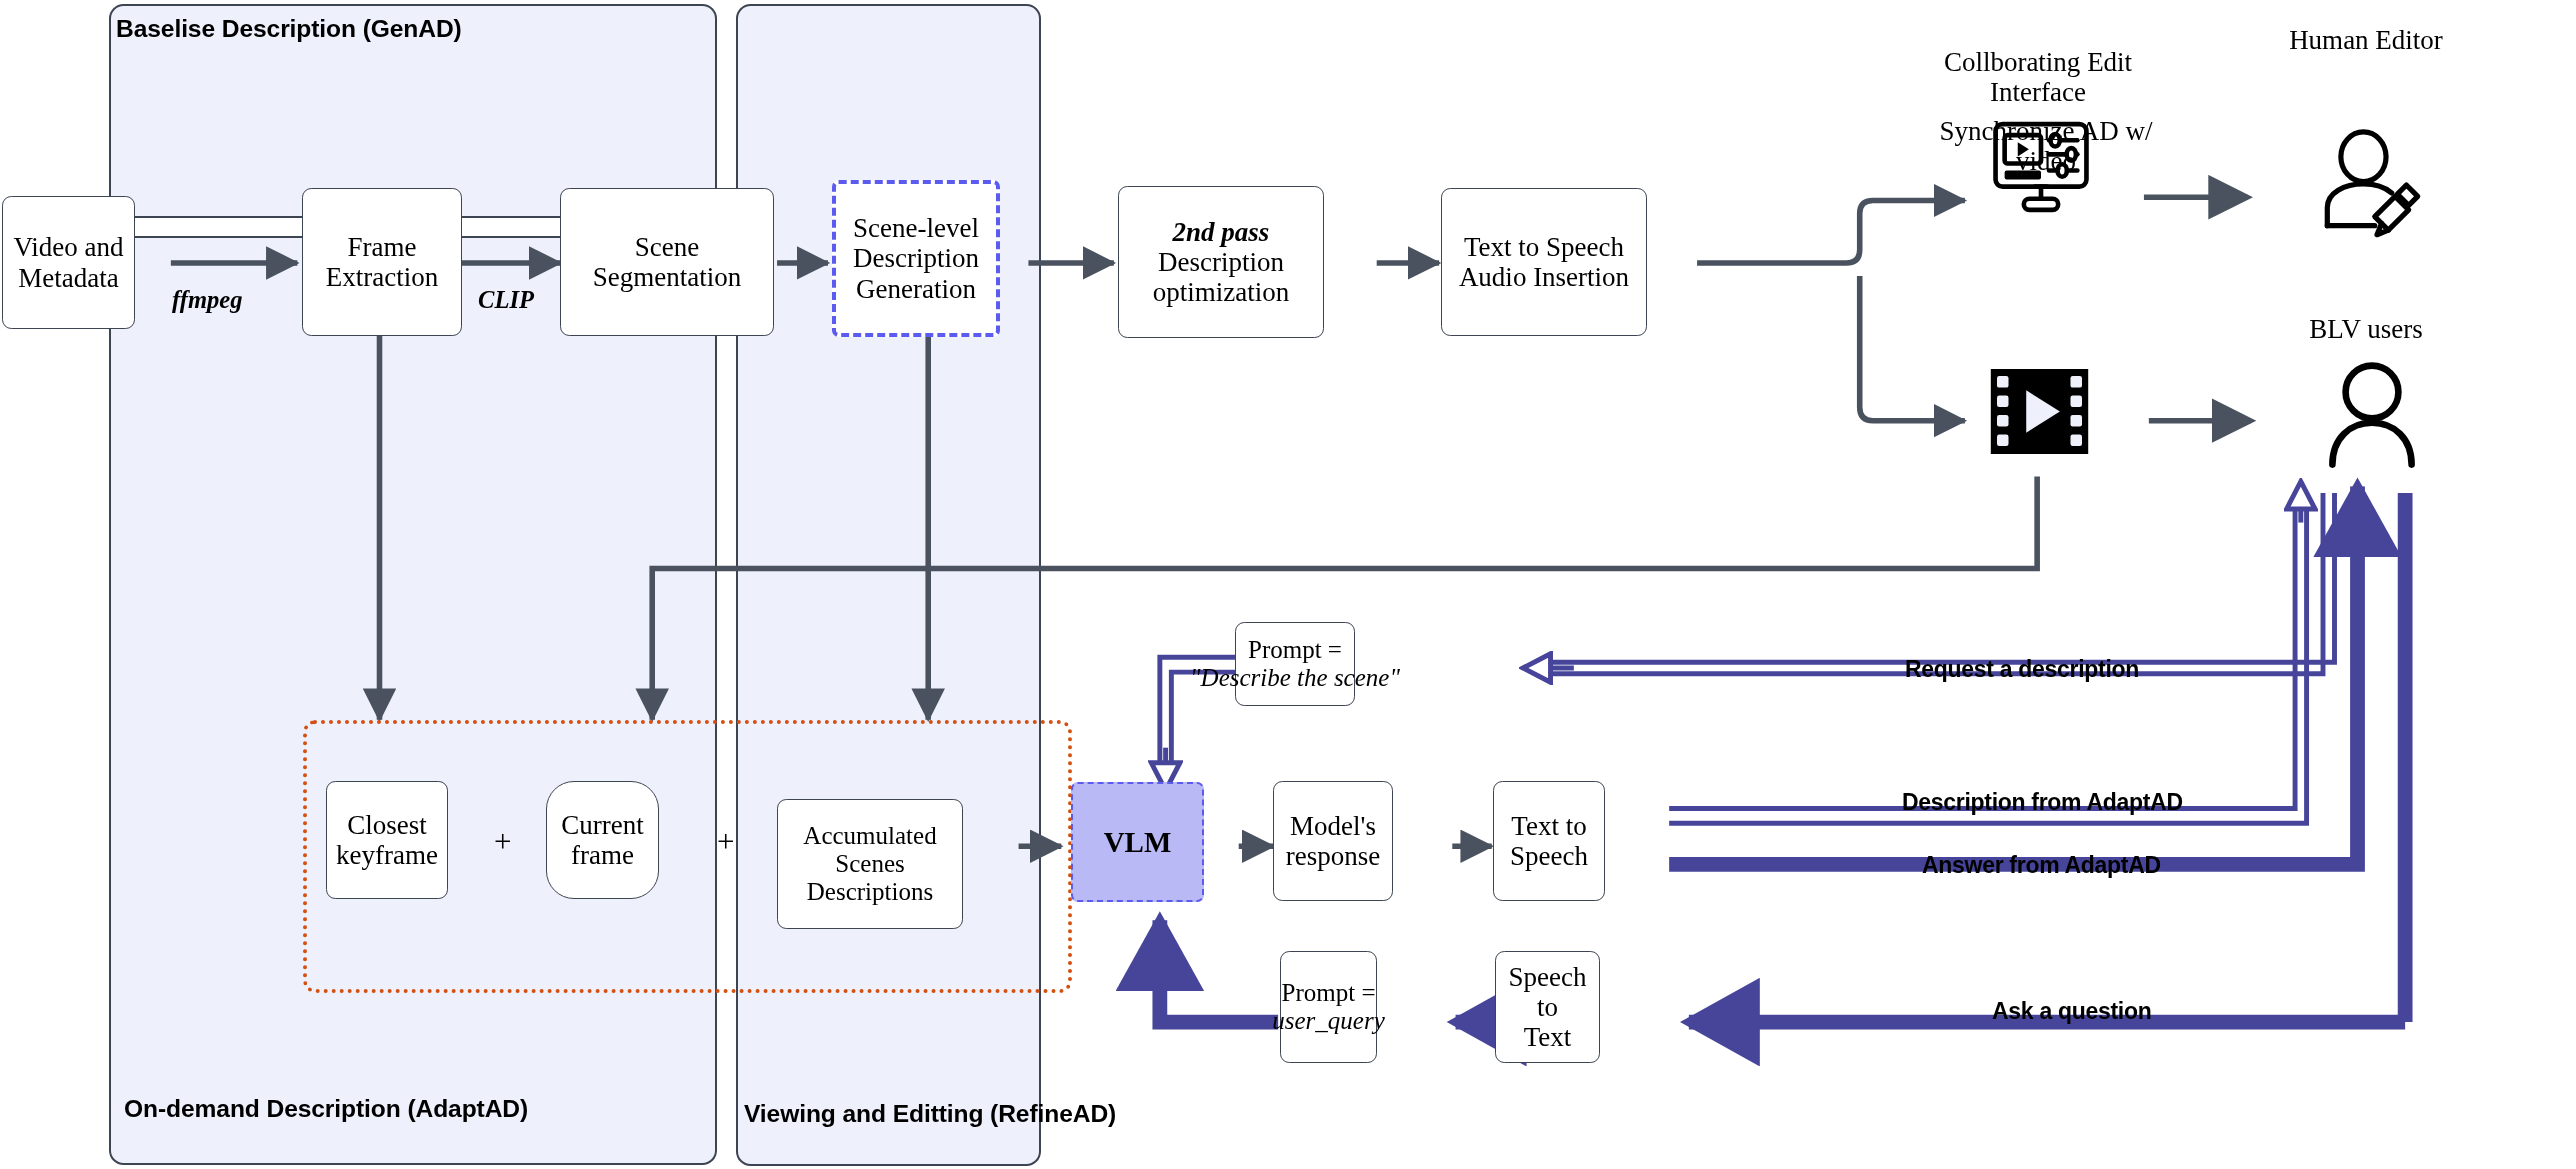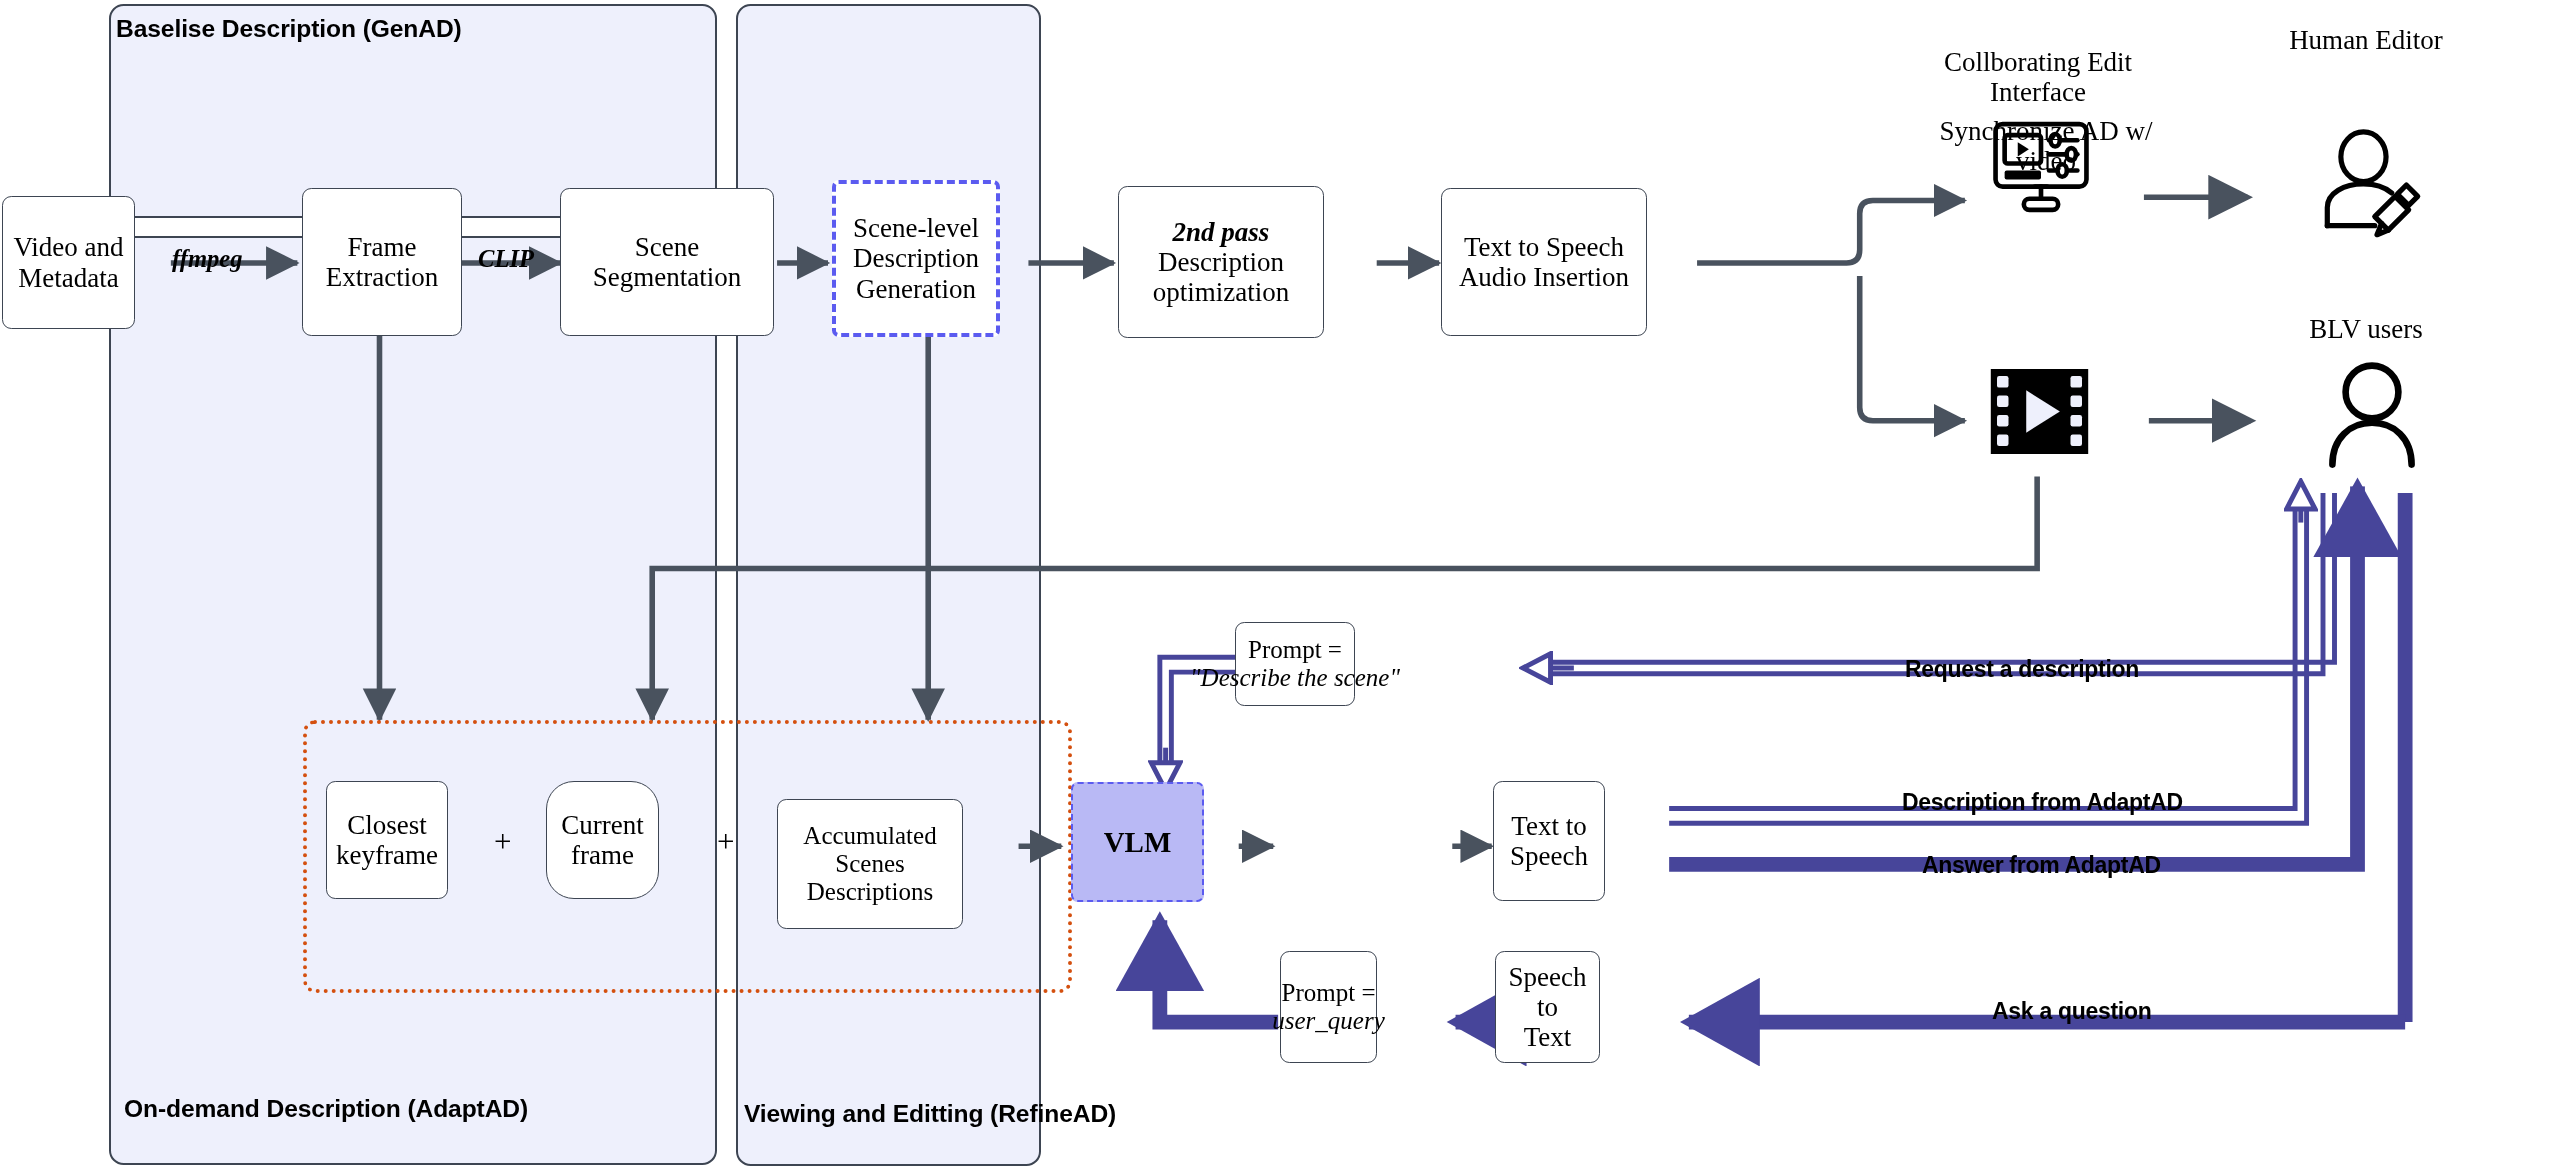--- a/index.html
+++ b/index.html
@@ -21,21 +21,21 @@
        align-items:center;justify-content:center;text-align:center;
        font-size:27px;line-height:1.12;color:#000;padding:2.7px 4px;}
   .box.dashed-blue{border:4.7px dashed #5b5bf0;border-radius:6.7px;}
   .box.vlm{background:#b9b9f5;border:2px dashed #5b5bf0;border-radius:6.7px;
        font-weight:bold;font-size:29px;}
   .box span{display:block;}
 
   
   .lbl{position:absolute;font-size:27px;color:#000;text-align:center;
        line-height:1.1;white-space:nowrap;}
-  .lbl.italic-bold{font-style:italic;font-weight:bold;font-size:24.6px;}
+  .lbl.italic-bold{font-style:italic;font-weight:bold;font-size:24.6px;margin-top:41px;}
   .edge-label{position:absolute;font-family:"Liberation Sans",sans-serif;
        font-weight:bold;font-size:23px;color:#000;white-space:nowrap;
        letter-spacing:-0.3px;}
   .plus{position:absolute;font-size:31px;color:#000;}
 
   
   .dotted-group{position:absolute;border:4.7px dotted #d4500f;
        border-radius:12px;box-sizing:border-box;}
 
   
@@ -209,20 +209,26 @@
       <span>Accumulated</span>
       <span>Scenes</span>
       <span>Descriptions</span>
     </div>
   </div>
 
   <div class="box vlm" style="left:1071px;top:782px;width:133px;height:120px;">
     <span>VLM</span>
   </div>
 
+  <div class="box" style="left:1273px;top:781px;width:120px;height:120px;">
+    <div>
+      <span>Model's</span>
+      <span>response</span>
+    </div>
+  </div>
 
   <div class="box" style="left:1493px;top:781px;width:112px;height:120px;">
     <div>
       <span>Text to</span>
       <span>Speech</span>
     </div>
   </div>
 
   <div class="box" style="left:1235px;top:622px;width:120px;height:84px;font-size:25px;
               padding-left:2.7px;padding-right:2.7px;">

